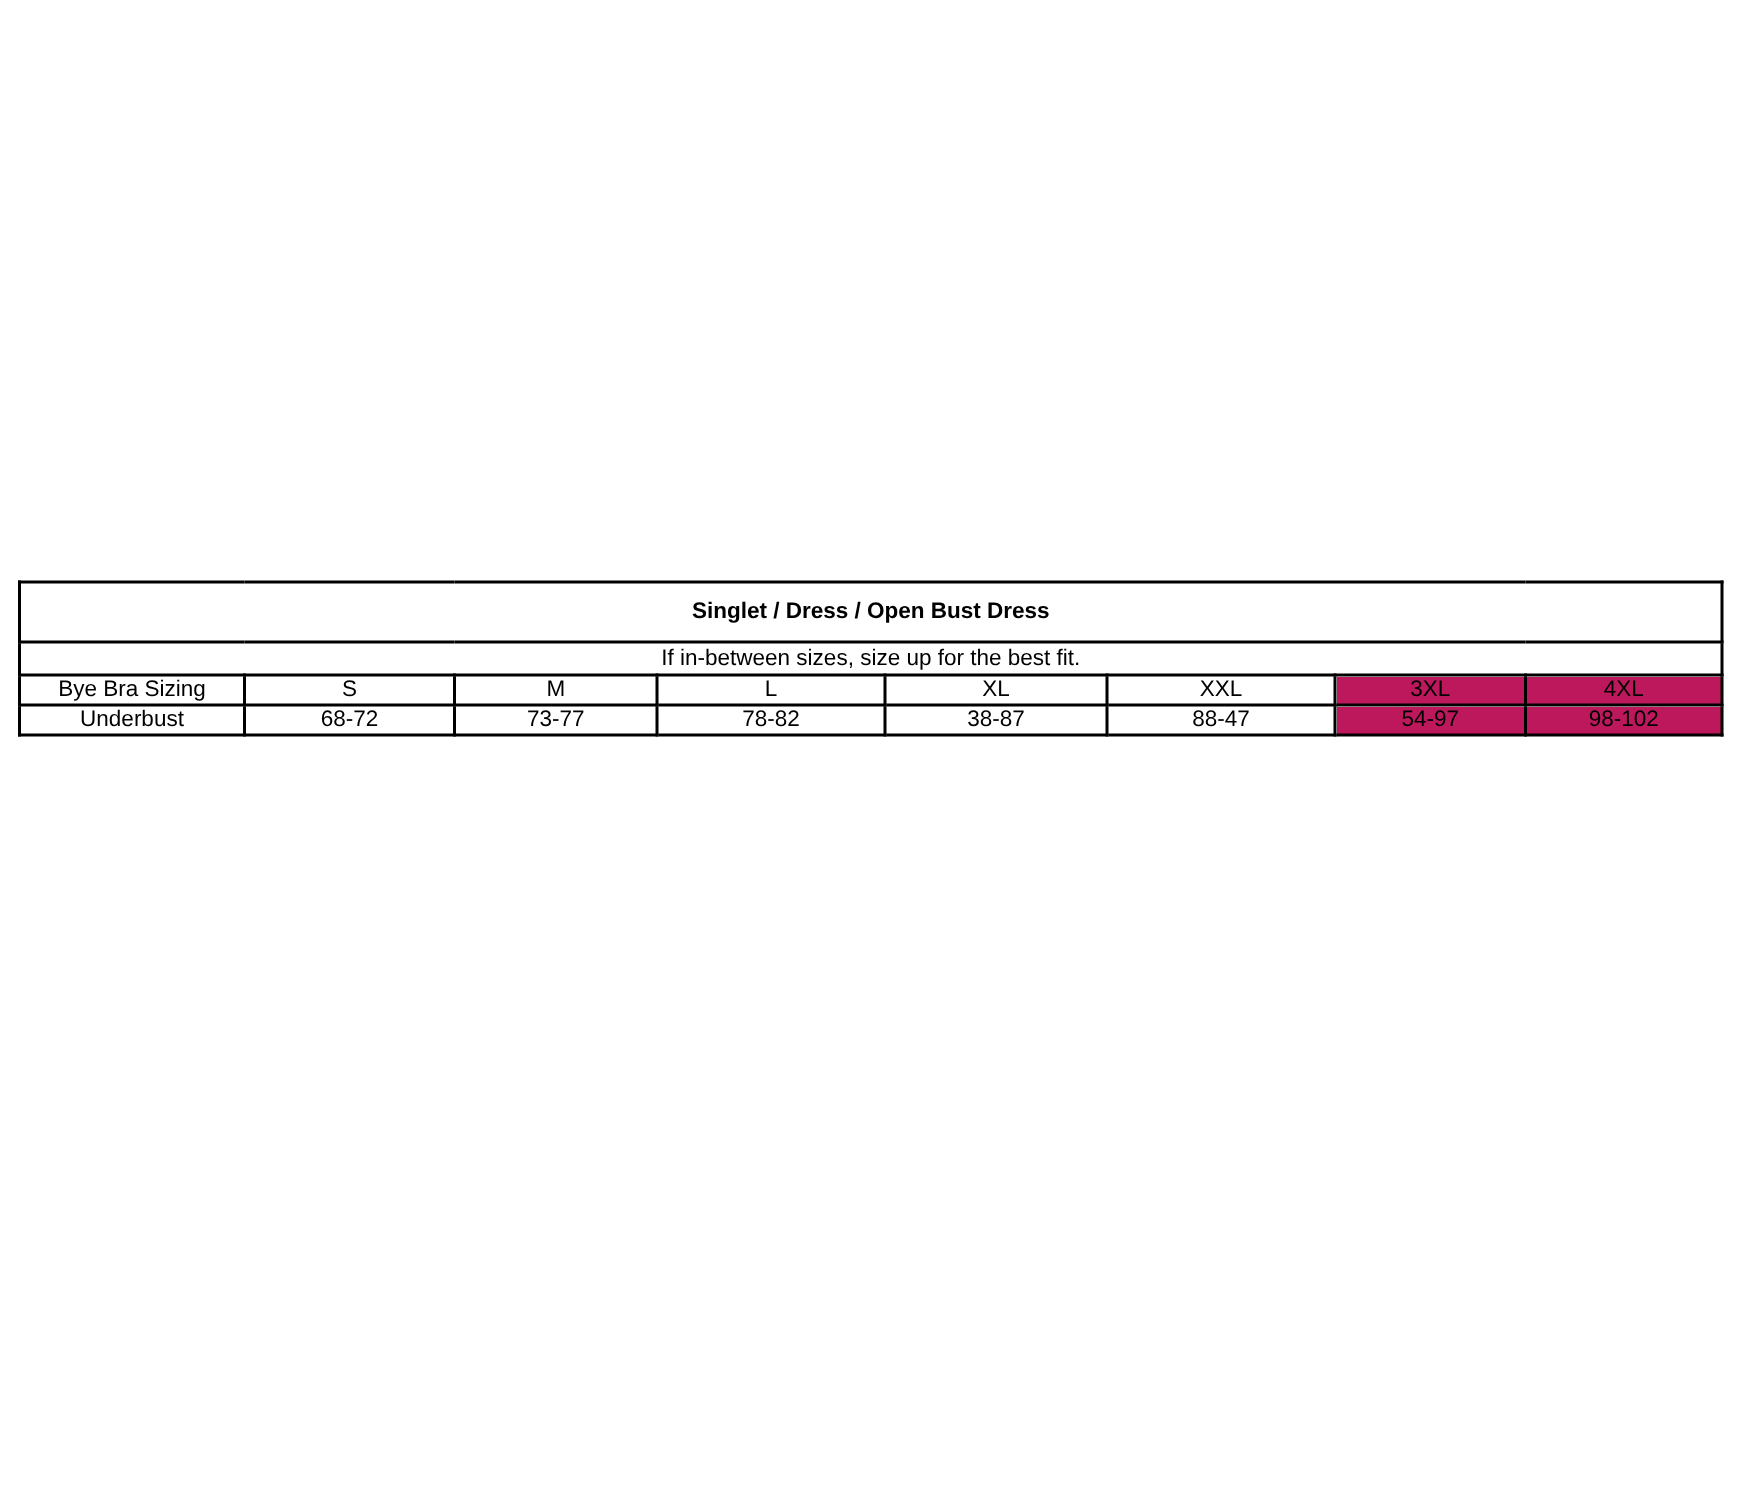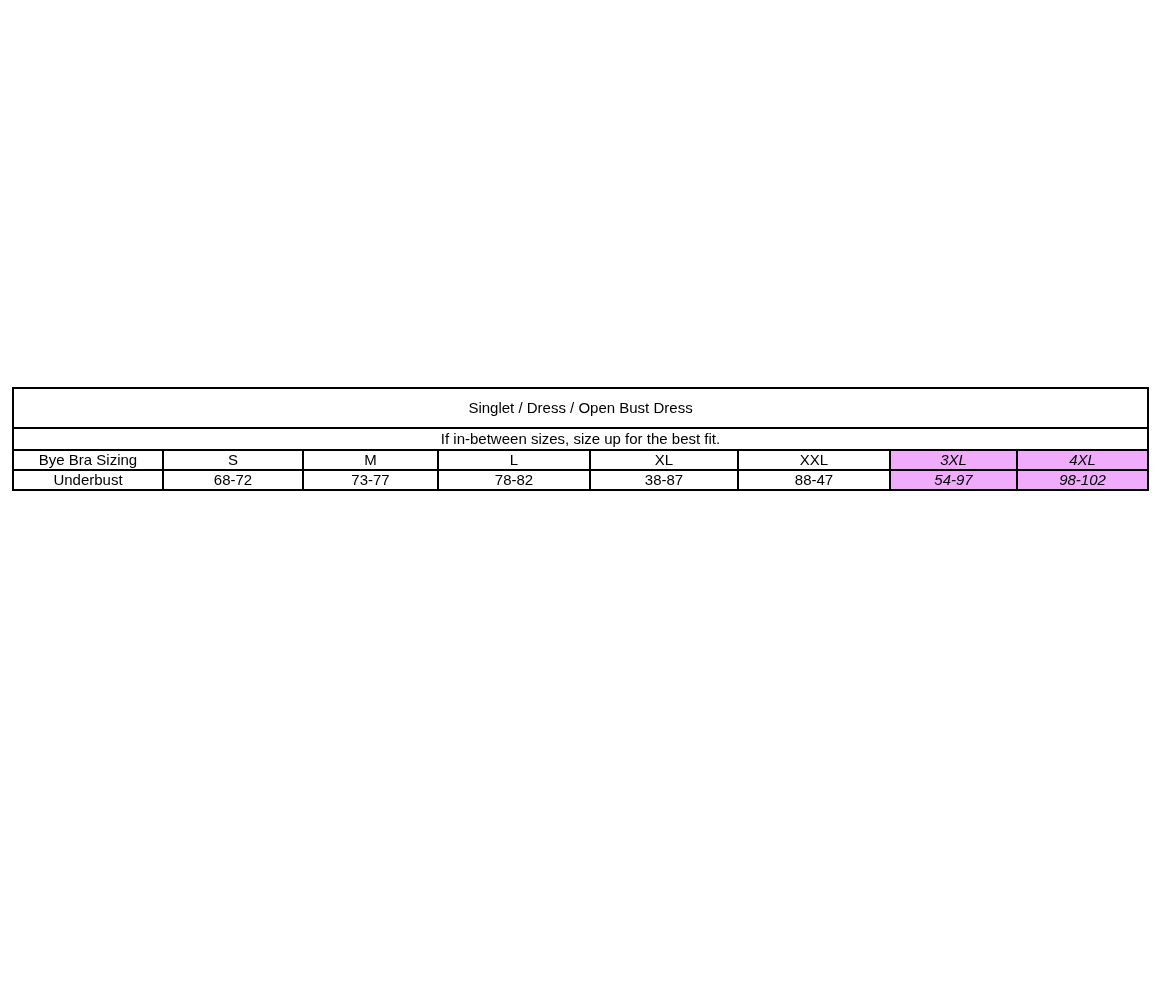--- a/index.html
+++ b/index.html
@@ -35,30 +35,29 @@
     vertical-align: middle;
     padding: 0;
     height: 18px;
     line-height: 18px;
     overflow: hidden;
     white-space: nowrap;
   }
   tr.title-row td {
     height: 38px;
     line-height: 38px;
-    font-weight: normal;
+    font-weight: bold;
   }
   tr.subtitle-row td {
     height: 20px;
     line-height: 20px;
     font-weight: normal;
   }
   td.hl {
-    background: #f0abfc;
-    font-style: italic;
+    background: #be185d;
   }
 </style>
 </head>
 <body>
 
 <div class="page">
   <table class="size-chart">
     <colgroup>
       <col style="width:150px">
       <col style="width:140px">

